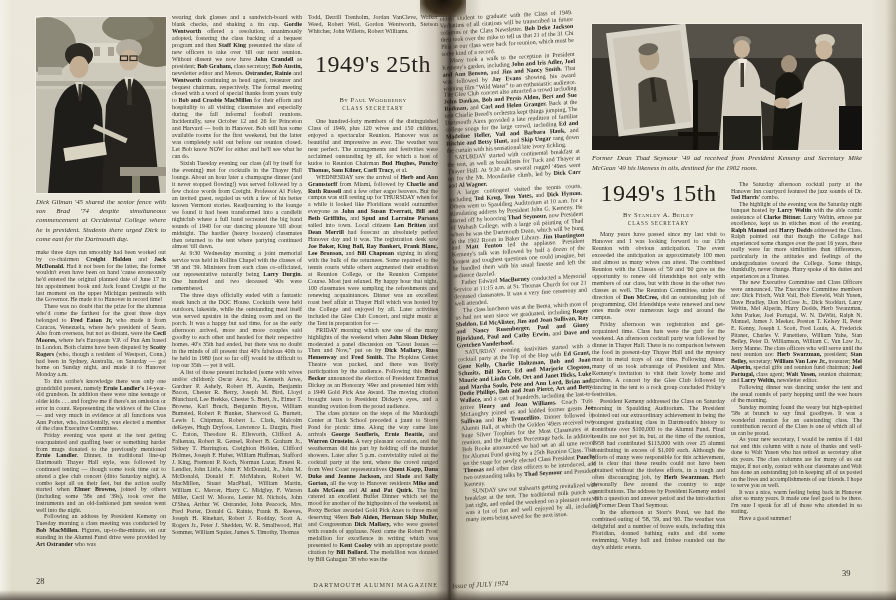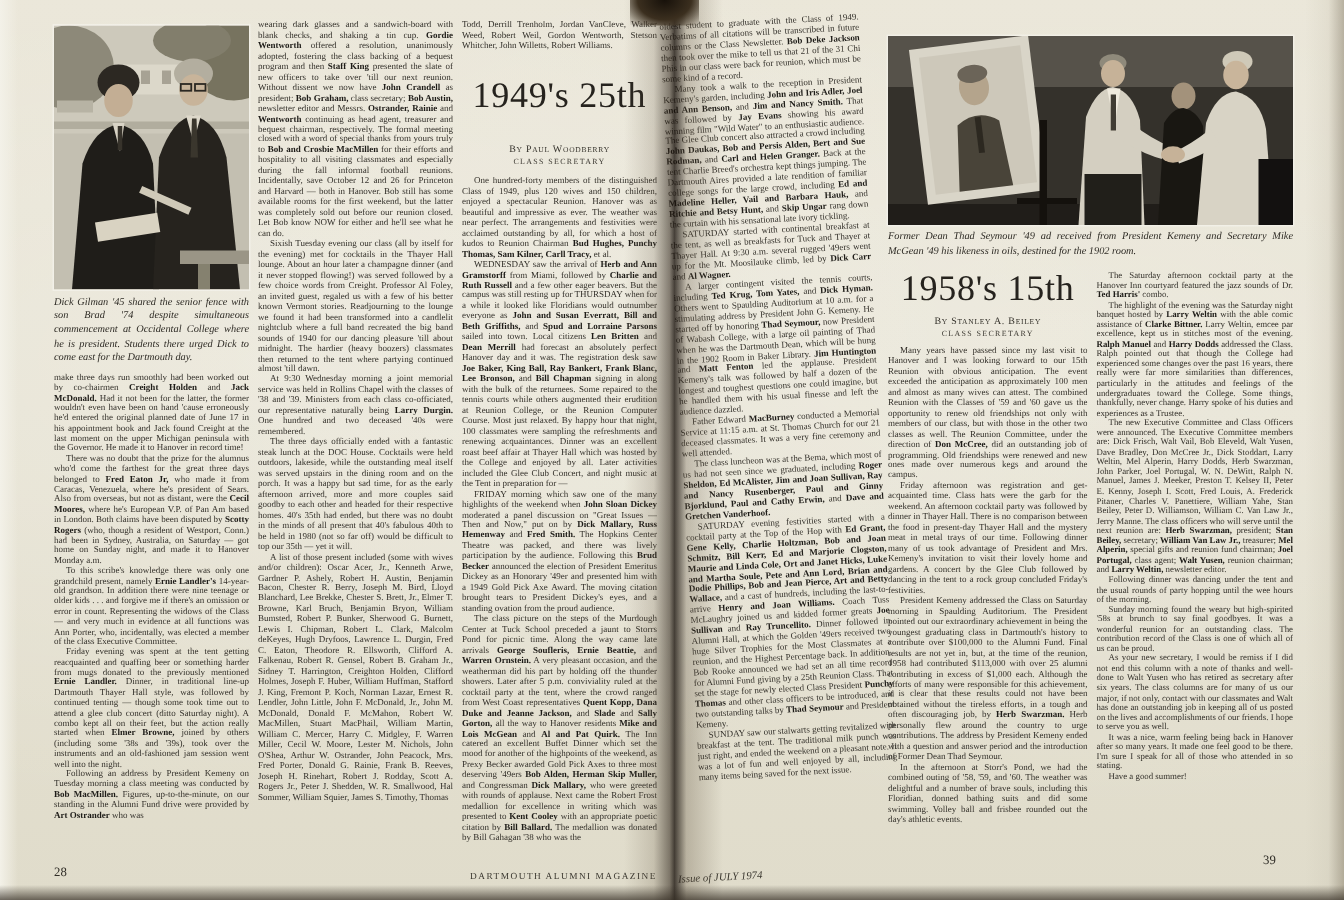--- a/index.html
+++ b/index.html
@@ -184,21 +184,21 @@
       <ellipse cx="233" cy="17" rx="10" ry="7" fill="#cfc9b8"></ellipse>
       <ellipse cx="232" cy="26" rx="8.5" ry="9.5" fill="#c9b59b"></ellipse>
       <path d="M206 126 L212 58 Q219 38 232 37 Q248 41 252 62 L257 126 Z" fill="#d8d3c5"></path>
       <path d="M215 62 Q201 73 191 77 L194 85 Q209 80 221 72 Z" fill="#d8d3c5"></path>
       <ellipse cx="190" cy="79" rx="8" ry="5.5" fill="#c6b298"></ellipse>
       <rect x="247" y="82" width="23" height="44" fill="#131110"></rect>
     </svg>
   </div>
   <div class="caption cap-right">Former Dean Thad Seymour '49 ad received from President Kemeny and Secretary Mike McGean '49 his likeness in oils, destined for the 1902 room.</div>
 
-  <div class="headline" id="headline-1958">1958's 15th</div>
+  <div class="headline" id="headline-1958">1949's 15th</div>
   <div class="byline" id="byline-1958">By Stanley A. Beiley</div>
   <div class="byrole" id="byrole-1958">Class Secretary</div>
 
   <div class="col" id="r-col2">
       <p>Many years have passed since my last visit to Hanover and I was looking forward to our 15th Reunion with obvious anticipation. The event exceeded the anticipation as approximately 100 men and almost as many wives can attest. The combined Reunion with the Classes of '59 and '60 gave us the opportunity to renew old friendships not only with members of our class, but with those in the other two classes as well. The Reunion Committee, under the direction of <b>Don McCree,</b> did an outstanding job of programming. Old friendships were renewed and new ones made over numerous kegs and around the campus.</p>
       <p>Friday afternoon was registration and get-acquainted time. Class hats were the garb for the weekend. An afternoon cocktail party was followed by dinner in Thayer Hall. There is no comparison between the food in present-day Thayer Hall and the mystery meat in metal trays of our time. Following dinner many of us took advantage of President and Mrs. Kemeny's invitation to visit their lovely home and gardens. A concert by the Glee Club followed by dancing in the tent to a rock group concluded Friday's festivities.</p>
       <p>President Kemeny addressed the Class on Saturday morning in Spaulding Auditorium. The President pointed out our extraordinary achievement in being the youngest graduating class in Dartmouth's history to contribute over $100,000 to the Alumni Fund. Final results are not yet in, but, at the time of the reunion, 1958 had contributed $113,000 with over 25 alumni contributing in excess of $1,000 each. Although the efforts of many were responsible for this achievement, it is clear that these results could not have been obtained without the tireless efforts, in a tough and often discouraging job, by <b>Herb Swarzman.</b> Herb personally flew around the country to urge contributions. The address by President Kemeny ended with a question and answer period and the introduction of Former Dean Thad Seymour.</p>
       <p>In the afternoon at Storr's Pond, we had the combined outing of '58, '59, and '60. The weather was delightful and a number of brave souls, including this Floridian, donned bathing suits and did some swimming. Volley ball and frisbee rounded out the day's athletic events.</p>
     </div>
   <div class="col" id="r-col3">

